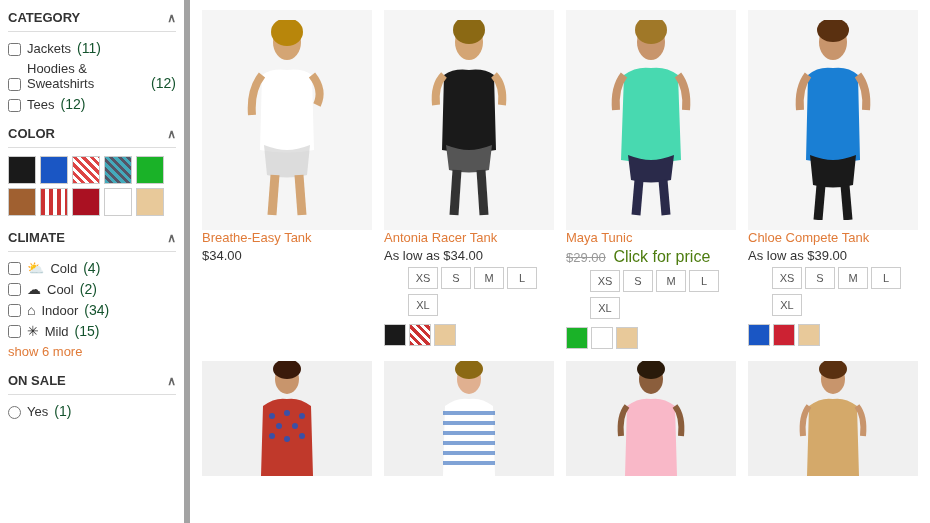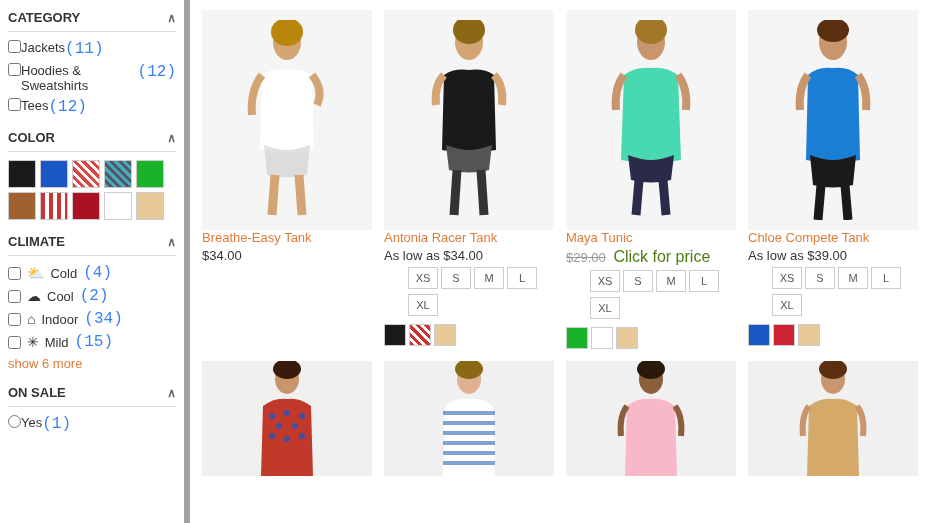--- a/index.html
+++ b/index.html
@@ -4,24 +4,24 @@
   <style>
     * { box-sizing: border-box; margin: 0; padding: 0; }
     body { font-family: Arial, sans-serif; font-size: 13px; color: #333; background: #fff; }
     .page { display: flex; width: 930px; min-height: 523px; }
 
     
     .sidebar { width: 190px; min-width: 190px; padding: 10px 8px; border-right: 6px solid #a3a3a3; }
     .filter-section { margin-bottom: 14px; }
     .filter-header { display: flex; justify-content: space-between; align-items: center; font-weight: bold; font-size: 13px; color: #333; text-transform: uppercase; padding-bottom: 6px; border-bottom: 1px solid #ddd; margin-bottom: 8px; }
     .filter-header .chevron { font-size: 12px; color: #666; }
-    .filter-item { display: flex; align-items: flex-start; margin-bottom: 5px; font-size: 13px; color: #333; cursor: pointer; }
+    .filter-item { display: flex; align-items: flex-end; gap: 6px; margin-bottom: 5px; font-size: 13px; color: #333; cursor: pointer; }
     .filter-item input[type="checkbox"] { margin: 0; cursor: pointer; }
     .filter-item input[type="radio"] { margin: 0; cursor: pointer; }
-    .count { color: #3b82f6; font-size: 16px; font-family: Liberation Mono, monospace; }
+    .count { color: #14532d; font-size: 14px; }
 
     
     .color-swatches { display: flex; flex-wrap: wrap; gap: 4px; margin-top: 4px; }
     .color-swatch { width: 28px; height: 28px; border: 1px solid #ccc; cursor: pointer; }
     .color-swatch.white { background: #fff; border: 1px solid #ccc; }
 
     
     .climate-item { display: flex; align-items: center; gap: 6px; margin-bottom: 5px; font-size: 13px; }
     .climate-icon { font-size: 14px; }
 

